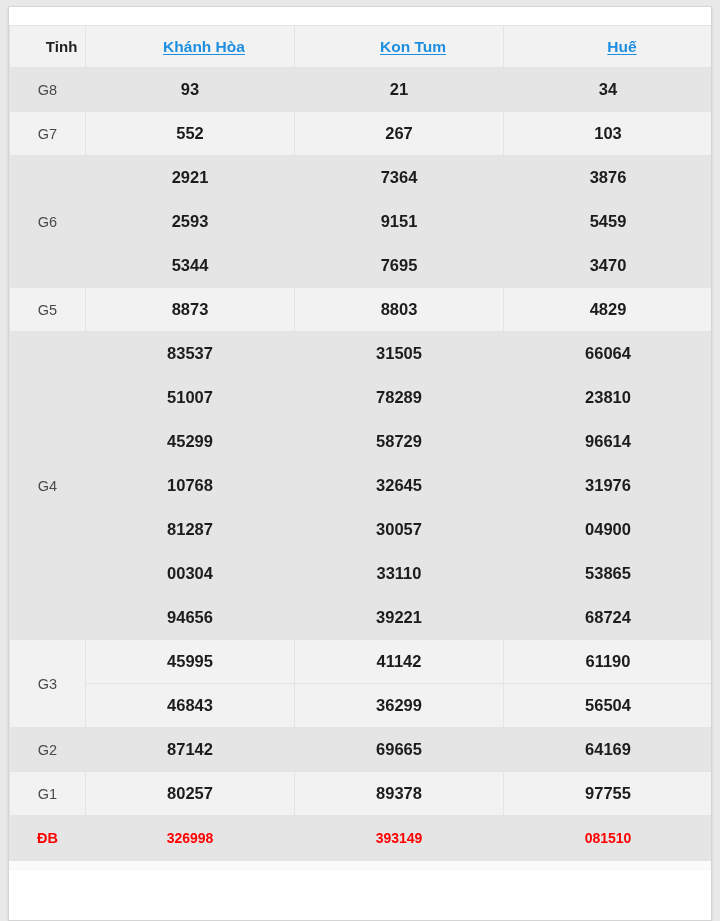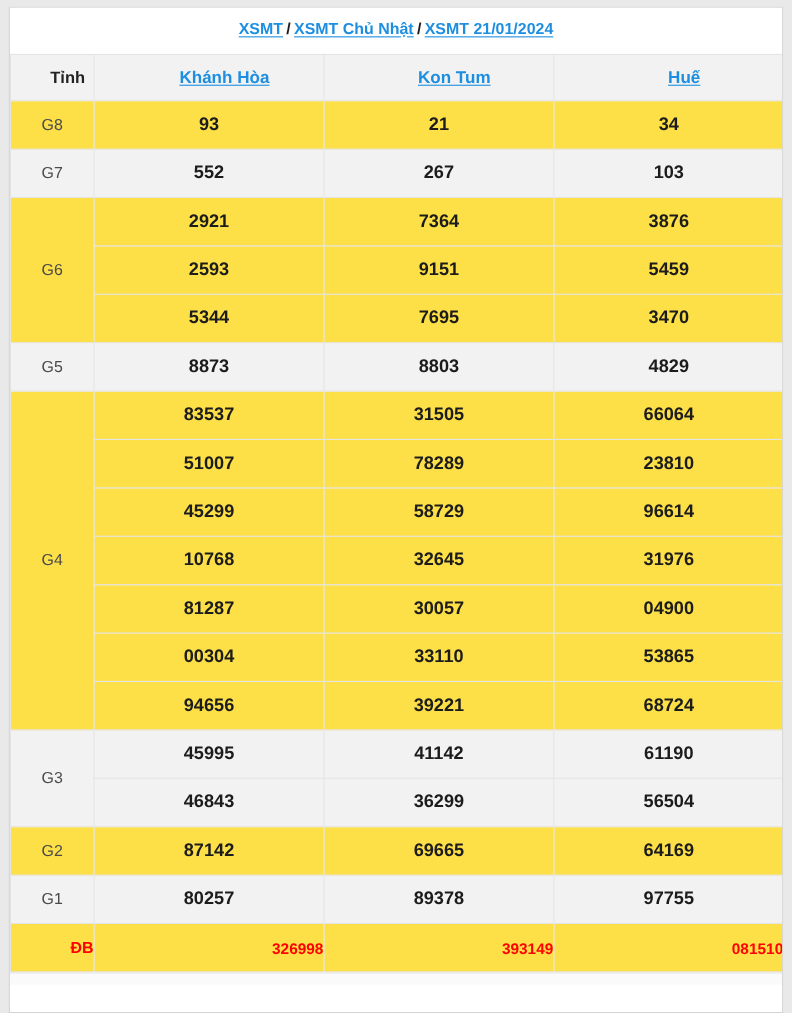--- a/index.html
+++ b/index.html
@@ -103,21 +103,21 @@
   table.result thead th.prov a {
     color: #1e8fe0;
     text-decoration: underline;
     text-underline-offset: 2px;
     font-size: 15.5px;
     font-weight: 700;
     cursor: pointer;
   }
 
   tr.row-odd  > td { background: #f2f2f2; }
-  tr.row-even > td { background: #fde047; }
+  tr.row-even > td { background: #e5e5e5; }
 
   td.label {
     font-size: 14.5px;
     font-weight: 400;
     color: #4a4a4a;
   }
 
   td.num {
     font-size: 16.5px;
     font-weight: 700;
@@ -126,42 +126,38 @@
   }
 
   
   td.group-white { background: #ffffff; }
   td.group-gray  { background: #f2f2f2; }
 
   tr.db td.num,
   tr.db td.label {
     color: #ff0000;
     font-weight: 700;
-    text-align: right;
   }
   tr.db td.label { font-size: 14.5px; }
   tr.db td.num   { font-size: 14px; }
 
   .tail {
     height: 10px;
     background: #fafafa;
     border-top: 1px solid #e4e4e4;
   }
 </style>
 </head>
 <body>
 
 <div class="page">
   <div class="card">
 
     <div class="header-block">
 
-      <div class="breadcrumb">
-        <a>XSMT</a><span class="sep">/</span><a>XSMT Chủ Nhật</a><span class="sep">/</span><a>XSMT 21/01/2024</a>
-      </div>
     </div>
 
     <table class="result">
       <colgroup>
         <col class="c-tinh">
         <col class="c-prov">
         <col class="c-prov">
         <col class="c-prov">
       </colgroup>
       <thead>

